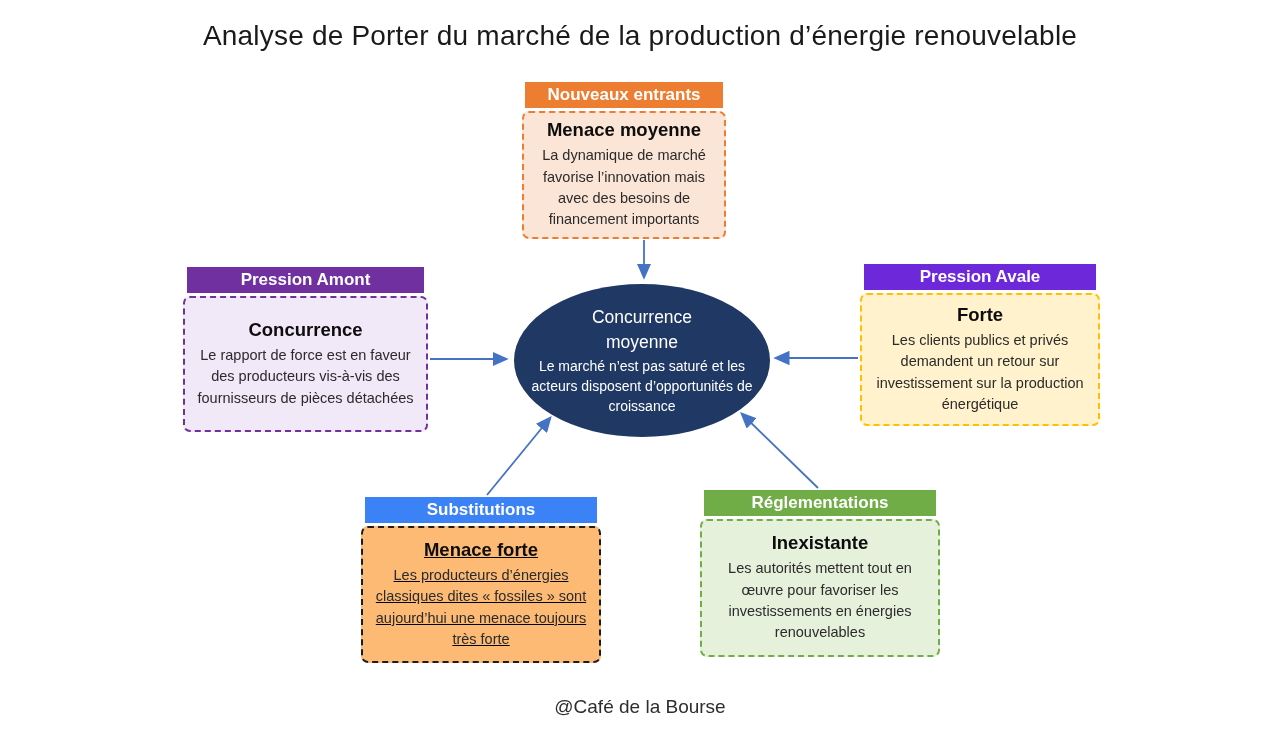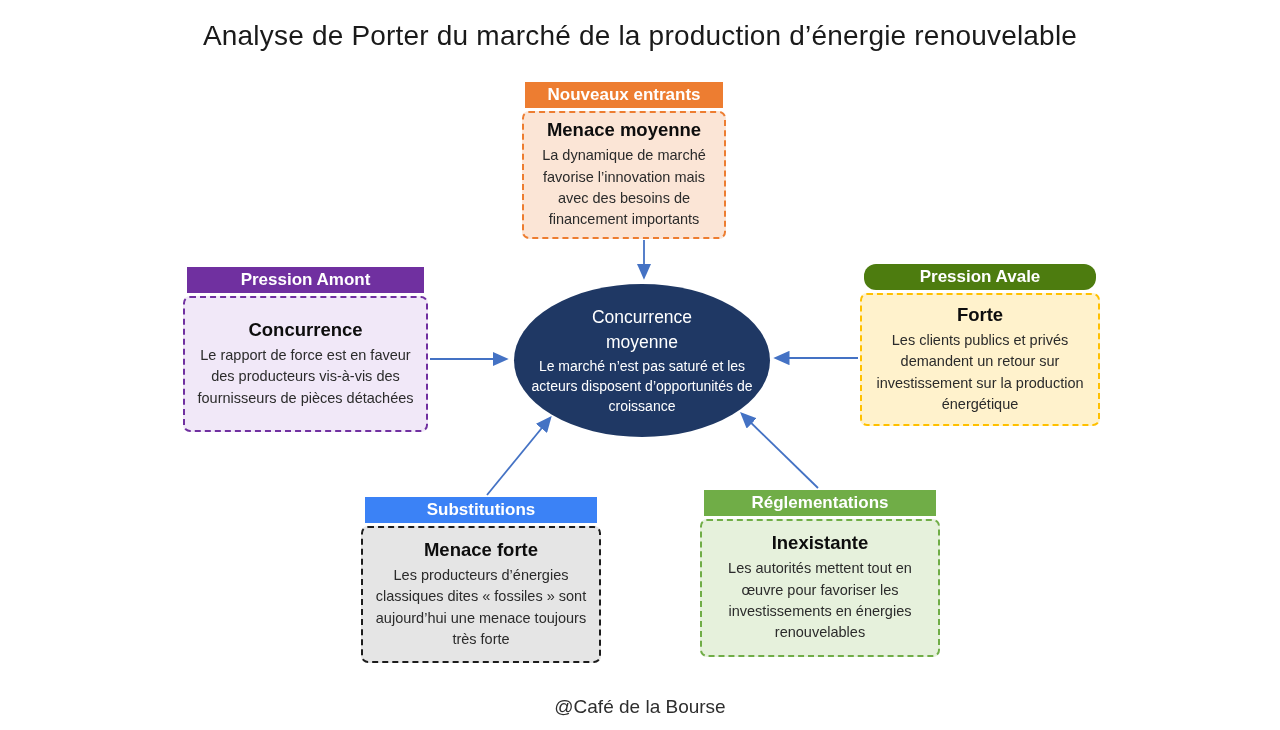--- a/index.html
+++ b/index.html
@@ -79,24 +79,24 @@
   .pos-right  .force-body { height: 133px; text-align: center; }
   .pos-bleft  { left: 361px; top: 497px; width: 240px; }
   .pos-bleft  .force-body { height: 137px; }
   .pos-bright { left: 700px; top: 490px; width: 240px; }
   .pos-bright .force-body { height: 138px; }
   
   .hdr-orange { background: #ED7D31; }
   .bd-orange  { background: #FBE5D6; border-color: #ED7D31; }
   .hdr-purple { background: #7030A0; }
   .bd-purple  { background: #F1E8F8; border-color: #7030A0; }
-  .hdr-gold   { background: #4d7c0f; border-radius: 12px; }
+  .hdr-gold   { background: #6d28d9; }
   .bd-gold    { background: #FFF2CC; border-color: #FFC000; }
   .hdr-black  { background: #3b82f6; }
-  .bd-black   { background: #e5e5e5; border-color: #1c1c1c; }
+  .bd-black   { background: #fdba74; border-color: #1c1c1c; text-decoration: underline; }
   .hdr-green  { background: #70AD47; }
   .bd-green   { background: #E6F1DC; border-color: #70AD47; }
   
   .center-ellipse {
     position: absolute;
     left: 514px;
     top: 284px;
     width: 256px;
     height: 153px;
     background: #1F3864;

